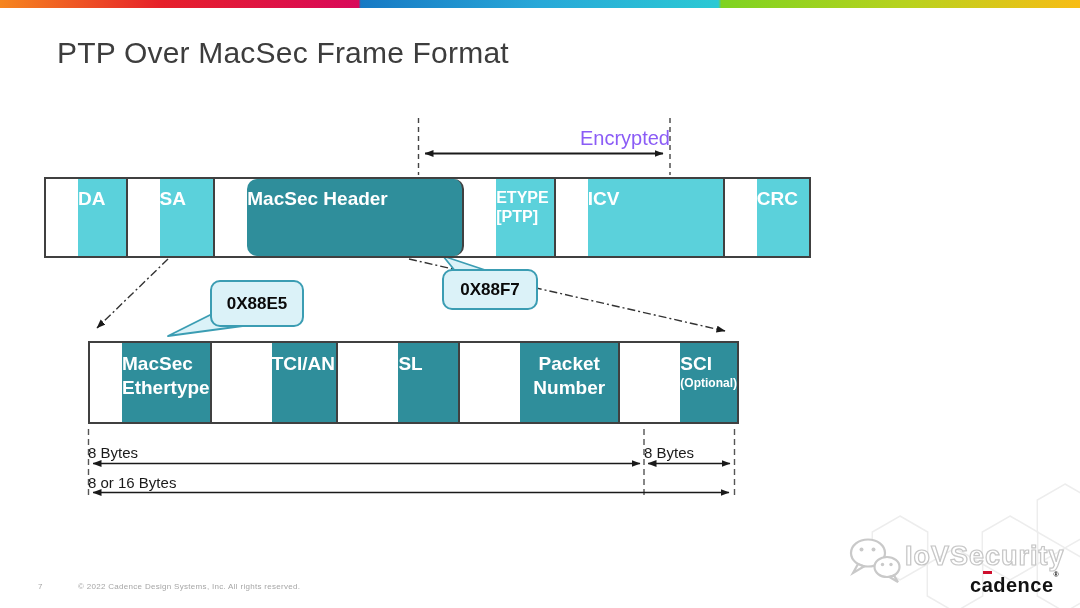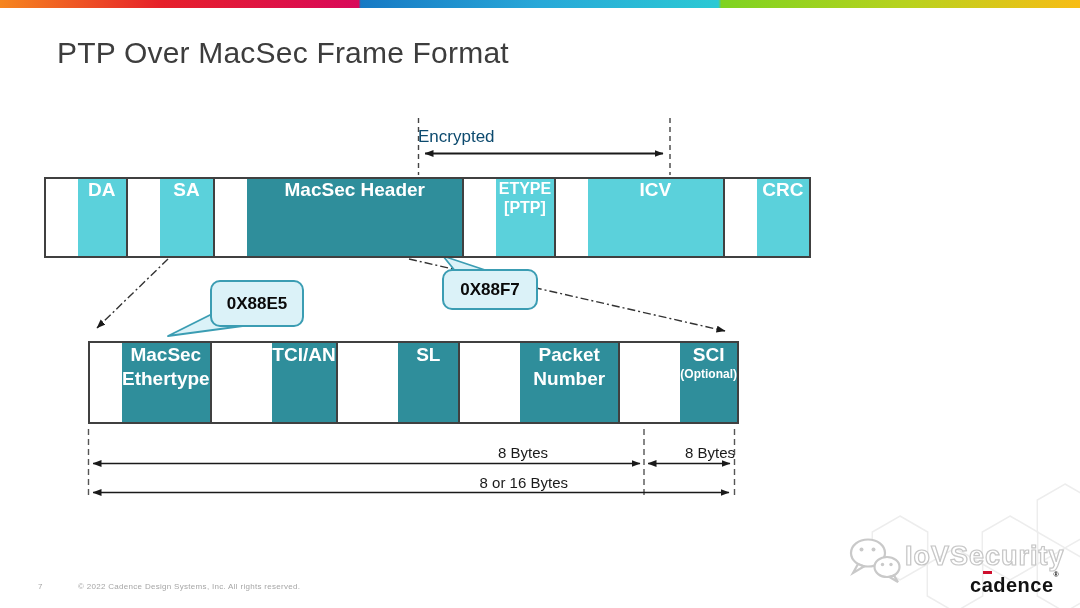--- a/index.html
+++ b/index.html
@@ -15,57 +15,57 @@
 
   .title{position:absolute;left:57px;top:36px;margin:0;font-size:30px;font-weight:400;
          color:#3d3d3d;letter-spacing:.2px;}
 
   
   .overlay{position:absolute;left:0;top:0;z-index:1;}
 
   
   .frame{position:absolute;display:flex;border:2px solid #404040;box-sizing:border-box;z-index:2;background:#fff;}
   .frame .cell{box-sizing:border-box;border-right:2px solid #404040;display:flex;flex-direction:column;
-               align-items:center;color:#ffffff;font-weight:bold;text-align:center;margin-left:32px;}
+               align-items:flex-start;padding-top:9px;color:#ffffff;font-weight:bold;text-align:center;margin-left:32px;}
   .frame .cell:last-child{border-right:none;}
   .cell.light{background:#5BD1DB;}
   .cell.dark{background:#2F8E9B;}
   .l1,.l2{display:block;}
 
   .main-frame{left:44px;top:177px;width:767px;height:81px;}
   .main-frame .cell{font-size:19px;line-height:22px;}
   .main-frame .cell:nth-child(1){width:64px;}
   .main-frame .cell:nth-child(2){width:72px;}
-  .main-frame .cell:nth-child(3){width:282px;}
+  .main-frame .cell:nth-child(3){width:282px;border-radius:10px;}
   .main-frame .cell:nth-child(4){width:77px;font-size:16px;line-height:19px;}
   .main-frame .cell:nth-child(5){width:178px;}
   .main-frame .cell:nth-child(6){width:68px;}
   .main-frame .cell:nth-child(7){width:69px;}
 
   .detail-frame{left:88px;top:341px;width:651px;height:83px;gap:28px;}
   .detail-frame .cell{font-size:19px;line-height:24px;}
   .detail-frame .cell:nth-child(1){width:134px;}
   .detail-frame .cell:nth-child(2){width:130px;}
   .detail-frame .cell:nth-child(3){width:120px;}
   .detail-frame .cell:nth-child(4){width:196px;}
   .detail-frame .cell:nth-child(5){width:91px;}
   .detail-frame .cell:nth-child(5) .l2{font-size:12px;line-height:14px;}
 
-  .encrypted-label{position:absolute;left:418px;top:127px;width:252px;text-align:left;
-                   font-size:17px;color:#0c4a6e;z-index:2;}
+  .encrypted-label{position:absolute;left:418px;top:127px;width:252px;text-align:right;
+                   font-size:20px;color:#8b5cf6;z-index:2;}
 
   
   .bubble{position:absolute;background:#DBF2F8;border:2px solid #3B9DB3;border-radius:10px;
           display:flex;align-items:center;justify-content:center;font-weight:bold;font-size:17px;
           color:#0a0a0a;z-index:3;box-sizing:border-box;}
   .bubble-e5{left:210px;top:280px;width:94px;height:47px;}
   .bubble-f7{left:442px;top:269px;width:96px;height:41px;}
 
   
-  .measure{position:absolute;font-size:15px;color:#1a1a1a;text-align:right;z-index:2;}
+  .measure{position:absolute;font-size:15px;color:#1a1a1a;text-align:left;z-index:2;}
   .m-left{left:88px;top:444px;width:460px;}
   .m-right{left:644px;top:444px;width:91px;}
   .m-total{left:88px;top:474px;width:480px;}
 
   
   .footer-page{position:absolute;left:38px;top:582px;font-size:8px;color:#a6a6a6;z-index:2;}
   .footer-copy{position:absolute;left:78px;top:582px;font-size:8px;color:#a6a6a6;letter-spacing:.3px;z-index:2;}
 
   
   .hexes{position:absolute;left:860px;top:470px;z-index:1;}

